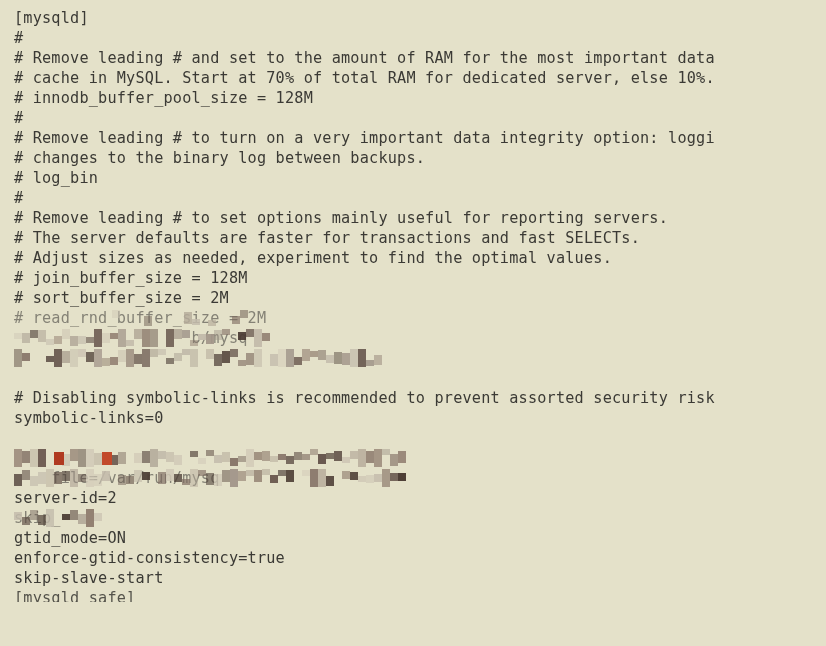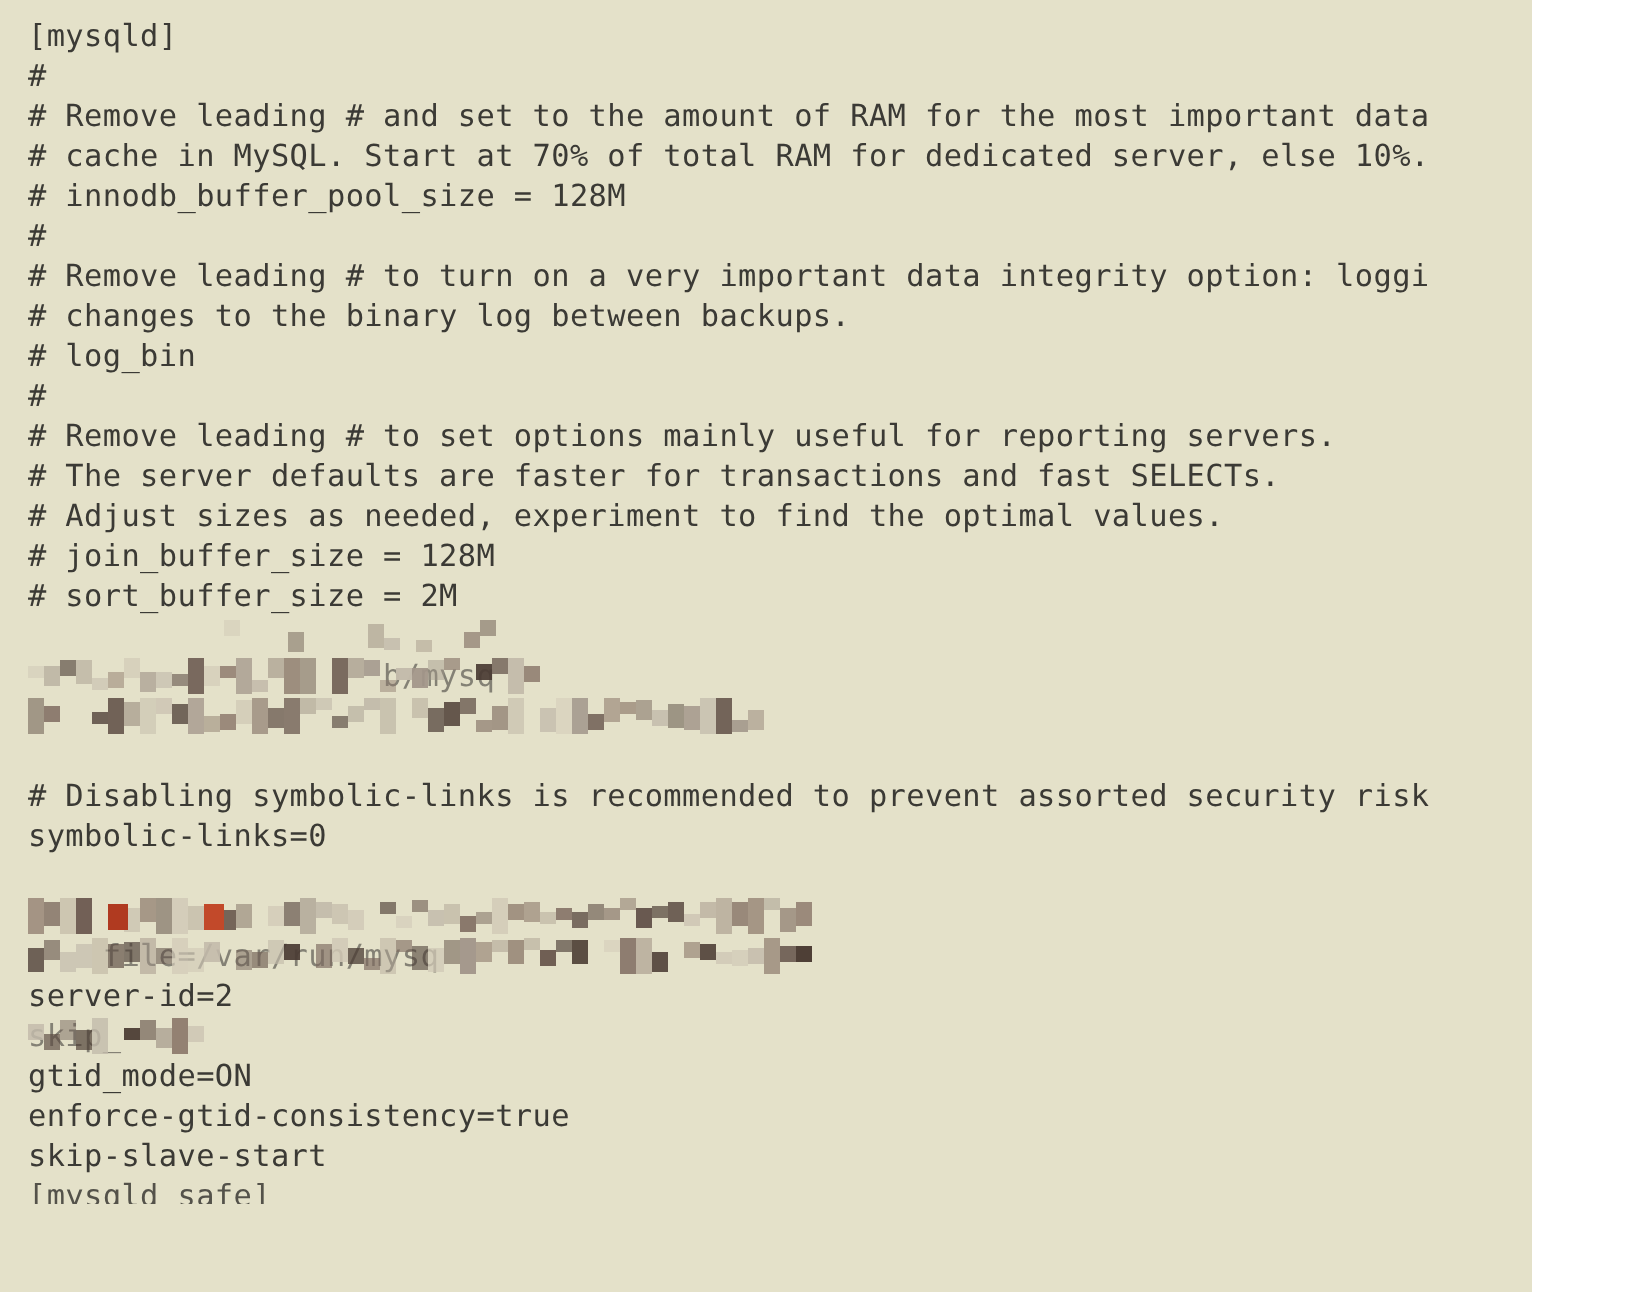--- a/index.html
+++ b/index.html
@@ -2,21 +2,21 @@
 <html><head>
 <meta charset="utf-8">
 <style>
   html, body {
     margin: 0;
     padding: 0;
     background: #ffffff;
   }
   #screen {
     position: relative;
-    width: 766px;
+    width: 826px;
     height: 646px;
     overflow: hidden;
     background: #e4e1c9;
     font-family: "DejaVu Sans Mono", "Liberation Mono", monospace;
   }
   .editor-surface {
     position: absolute;
     left: 0;
     top: 0;
     width: 826px;
@@ -151,20 +151,21 @@
       <div class="code-line"># changes to the binary log between backups.</div>
       <div class="code-line"># log_bin</div>
       <div class="code-line">#</div>
       <div class="code-line"># Remove leading # to set options mainly useful for reporting servers.</div>
       <div class="code-line"># The server defaults are faster for transactions and fast SELECTs.</div>
       <div class="code-line"># Adjust sizes as needed, experiment to find the optimal values.</div>
       <div class="code-line"># join_buffer_size = 128M</div>
       <div class="code-line"># sort_buffer_size = 2M</div>
 
       <div class="code-line censored">
+        <span class="ghost"># read_rnd_buffer_size = 2M</span>
         <span class="mosaic"><i style="left: 98px; width: 8px; height: 8px; top: 1px; background: rgb(208, 200, 182); opacity: 0.49;"></i><i style="left: 130px; width: 8px; height: 10px; top: 7px; background: rgb(109, 92, 82); opacity: 0.49;"></i><i style="left: 170px; width: 8px; height: 12px; top: 3px; background: rgb(182, 172, 155); opacity: 0.82;"></i><i style="left: 178px; width: 8px; height: 6px; top: 10px; background: rgb(195, 187, 171); opacity: 0.85;"></i><i style="left: 194px; width: 8px; height: 6px; top: 11px; background: rgb(182, 172, 155); opacity: 0.69;"></i><i style="left: 218px; width: 8px; height: 8px; top: 7px; background: rgb(125, 106, 95); opacity: 0.61;"></i><i style="left: 226px; width: 8px; height: 8px; top: 1px; background: rgb(109, 92, 82); opacity: 0.53;"></i></span>
       </div>
 
       <div class="code-line censored">
         <span class="ghost">                   b/mysq</span>
         <span class="mosaic"><i style="left: 0px; width: 8px; height: 6px; top: 4px; background: rgb(208, 200, 182); opacity: 0.53;"></i><i style="left: 8px; width: 8px; height: 10px; top: 4px; background: rgb(162, 150, 138); opacity: 0.52;"></i><i style="left: 16px; width: 8px; height: 8px; top: 1px; background: rgb(74, 59, 51); opacity: 0.6;"></i><i style="left: 24px; width: 8px; height: 12px; top: 1px; background: rgb(162, 150, 138); opacity: 0.47;"></i><i style="left: 32px; width: 8px; height: 6px; top: 10px; background: rgb(195, 187, 171); opacity: 0.55;"></i><i style="left: 40px; width: 8px; height: 8px; top: 7px; background: rgb(141, 122, 108); opacity: 0.5;"></i><i style="left: 48px; width: 8px; height: 10px; top: 0px; background: rgb(208, 200, 182); opacity: 0.65;"></i><i style="left: 56px; width: 8px; height: 10px; top: 7px; background: rgb(162, 150, 138); opacity: 0.66;"></i><i style="left: 64px; width: 8px; height: 8px; top: 7px; background: rgb(195, 187, 171); opacity: 0.66;"></i><i style="left: 72px; width: 8px; height: 6px; top: 8px; background: rgb(91, 74, 66); opacity: 0.57;"></i><i style="left: 80px; width: 8px; height: 18px; top: 0px; background: rgb(109, 92, 82); opacity: 0.9;"></i><i style="left: 88px; width: 8px; height: 10px; top: 4px; background: rgb(208, 200, 182); opacity: 0.6;"></i><i style="left: 96px; width: 8px; height: 6px; top: 4px; background: rgb(141, 122, 108); opacity: 0.83;"></i><i style="left: 104px; width: 8px; height: 18px; top: 0px; background: rgb(162, 150, 138); opacity: 0.74;"></i><i style="left: 112px; width: 8px; height: 6px; top: 11px; background: rgb(195, 187, 171); opacity: 0.9;"></i><i style="left: 120px; width: 8px; height: 10px; top: 0px; background: rgb(182, 172, 155); opacity: 0.92;"></i><i style="left: 128px; width: 8px; height: 18px; top: 0px; background: rgb(141, 122, 108); opacity: 0.81;"></i><i style="left: 136px; width: 8px; height: 18px; top: 0px; background: rgb(109, 92, 82); opacity: 0.52;"></i><i style="left: 152px; width: 8px; height: 18px; top: 0px; background: rgb(109, 92, 82); opacity: 0.89;"></i><i style="left: 160px; width: 8px; height: 10px; top: 0px; background: rgb(162, 150, 138); opacity: 0.69;"></i><i style="left: 168px; width: 8px; height: 8px; top: 1px; background: rgb(162, 150, 138); opacity: 0.86;"></i><i style="left: 176px; width: 8px; height: 6px; top: 11px; background: rgb(141, 122, 108); opacity: 0.47;"></i><i style="left: 184px; width: 8px; height: 6px; top: 5px; background: rgb(195, 187, 171); opacity: 0.98;"></i><i style="left: 192px; width: 8px; height: 10px; top: 5px; background: rgb(162, 150, 138); opacity: 0.93;"></i><i style="left: 200px; width: 8px; height: 10px; top: 1px; background: rgb(162, 150, 138); opacity: 0.46;"></i><i style="left: 208px; width: 8px; height: 6px; top: 0px; background: rgb(125, 106, 95); opacity: 0.59;"></i><i style="left: 224px; width: 8px; height: 8px; top: 3px; background: rgb(74, 59, 51); opacity: 0.92;"></i><i style="left: 232px; width: 8px; height: 8px; top: 0px; background: rgb(109, 92, 82); opacity: 0.79;"></i><i style="left: 240px; width: 8px; height: 18px; top: 0px; background: rgb(195, 187, 171); opacity: 0.95;"></i><i style="left: 248px; width: 8px; height: 8px; top: 4px; background: rgb(141, 122, 108); opacity: 0.86;"></i></span>
       </div>
 
       <div class="code-line censored">
         <span class="ghost"></span>

